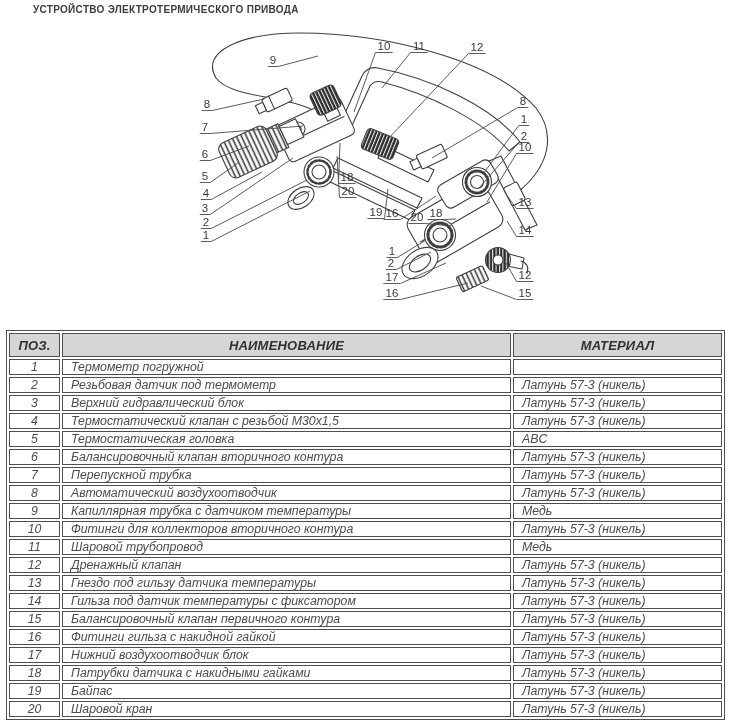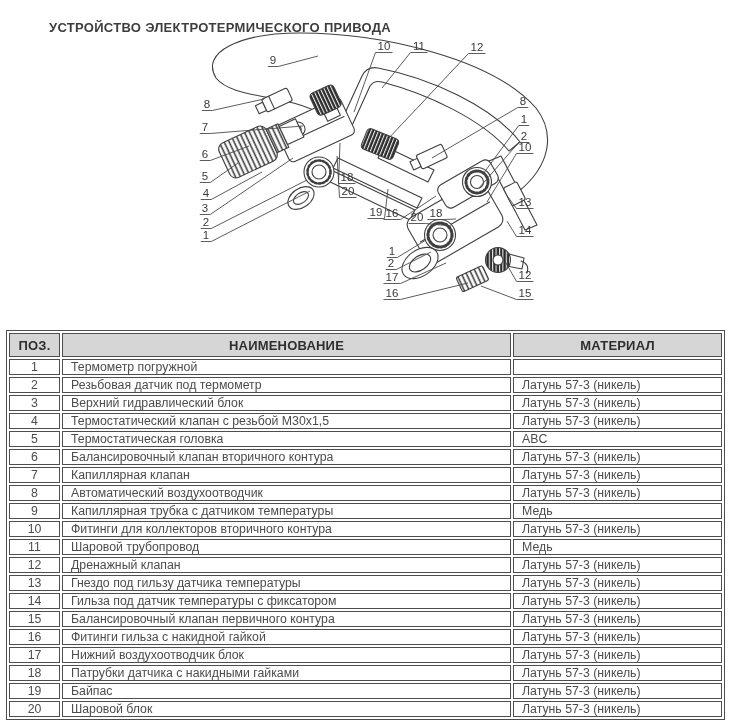--- a/index.html
+++ b/index.html
@@ -1,32 +1,33 @@
 <!DOCTYPE html>
 <html lang="ru"><head>
 <meta charset="utf-8">
 <style>
   html,body{margin:0;padding:0;background:#fff;}
   .sheet{
     position:relative;width:731px;height:722px;background:#ffffff;
     font-family:"Liberation Sans",sans-serif;overflow:hidden;
   }
   .page-title{
-    position:absolute;left:33px;top:4px;margin:16px;
-    font-size:13px;font-weight:700;letter-spacing:.3px;color:#3d3d3d;
+    position:absolute;left:33px;top:4px;margin:0;
+    font-size:10px;font-weight:700;letter-spacing:.3px;color:#3d3d3d;
   }
   .figure{position:absolute;left:0;top:0;width:731px;height:326px;}
   .callout-label{
     font-family:"Liberation Sans",sans-serif;font-size:11.5px;fill:#3a3a3a;
   }
   .parts-table{
     position:absolute;left:6px;top:330px;width:719px;
     border-collapse:separate;border-spacing:2px;
     border:1px solid #4e4e4e;
     table-layout:fixed;
+    font-style:italic;
   }
   .parts-table th{
     background:#d6d6d6;border:1px solid #4e4e4e;
     font-size:13px;font-weight:700;color:#2f2f2f;
     height:20px;text-align:center;padding:1px 4px;letter-spacing:.2px;
   }
   .parts-table td{
     border:1px solid #4e4e4e;background:#fff;
     font-size:12.3px;color:#4c4c4c;line-height:14px;height:14px;
     padding:0 8px;white-space:nowrap;overflow:hidden;
@@ -263,21 +264,21 @@
           <td class="name">Термостатическая головка</td>
           <td class="material">ABC</td>
         </tr>
         <tr>
           <td class="pos">6</td>
           <td class="name">Балансировочный клапан вторичного контура</td>
           <td class="material">Латунь 57-3 (никель)</td>
         </tr>
         <tr>
           <td class="pos">7</td>
-          <td class="name">Капиллярная клапан</td>
+          <td class="name">Перепускной трубка</td>
           <td class="material">Латунь 57-3 (никель)</td>
         </tr>
         <tr>
           <td class="pos">8</td>
           <td class="name">Автоматический воздухоотводчик</td>
           <td class="material">Латунь 57-3 (никель)</td>
         </tr>
         <tr>
           <td class="pos">9</td>
           <td class="name">Капиллярная трубка с датчиком температуры</td>
@@ -328,18 +329,18 @@
           <td class="name">Патрубки датчика с накидными гайками</td>
           <td class="material">Латунь 57-3 (никель)</td>
         </tr>
         <tr>
           <td class="pos">19</td>
           <td class="name">Байпас</td>
           <td class="material">Латунь 57-3 (никель)</td>
         </tr>
         <tr>
           <td class="pos">20</td>
-          <td class="name">Шаровой блок</td>
+          <td class="name">Шаровой кран</td>
           <td class="material">Латунь 57-3 (никель)</td>
         </tr>
       </tbody>
   </table>
 </div>
 
 </body></html>

